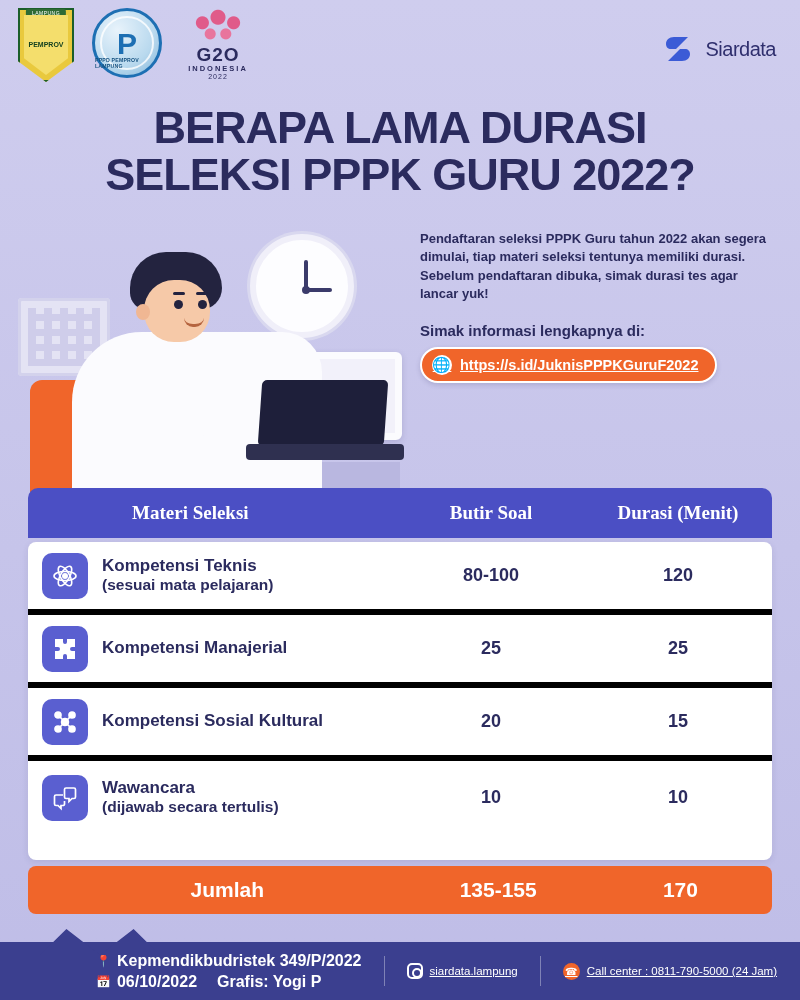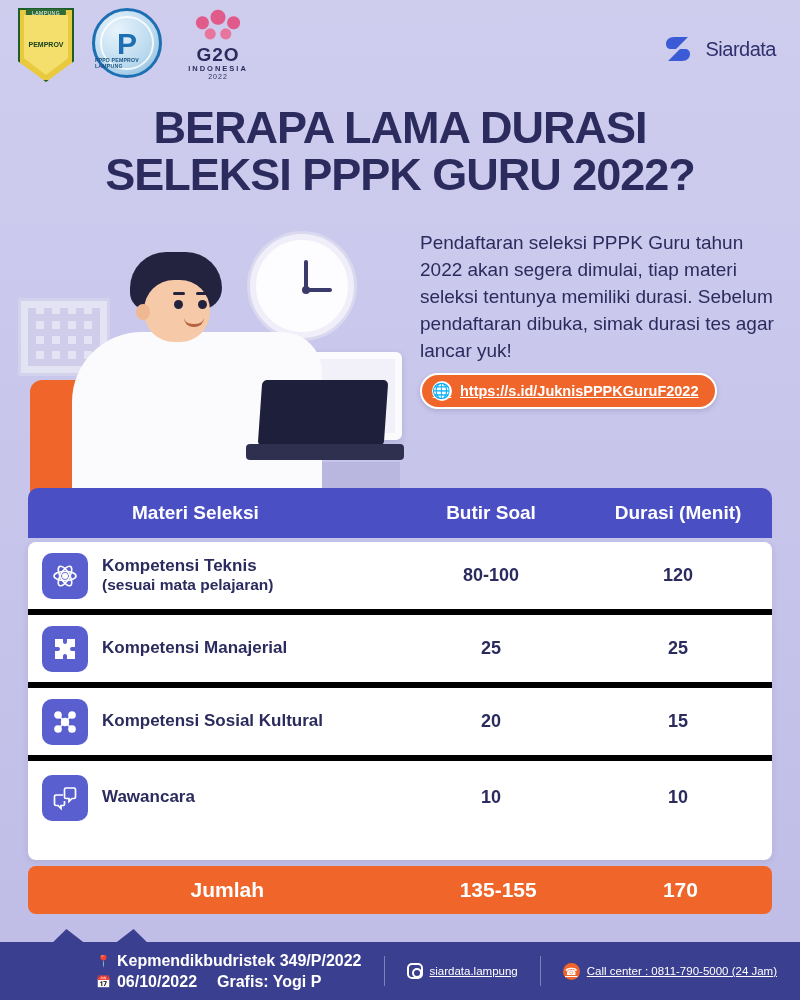--- a/index.html
+++ b/index.html
@@ -176,21 +176,21 @@
     position:absolute; left: 250px; top: 168px; width: 126px; height: 66px;
     background:#1e1f3a; border-radius: 5px; transform: skewX(-4deg);
   }
 
   
   .copy {
     position: absolute; left: 420px; top: 230px; width: 356px;
     color: #2b2b5e;
   }
   .copy p {
-    font-size: 19px; line-height: 1.42; font-weight: 400;
+    font-size: 13px; line-height: 1.42; font-weight: 700;
   }
   .copy .simak {
     margin-top: 18px; font-size: 15px; font-weight: 700; color: #2b2b5e;
   }
   .linkpill {
     margin-top: 8px;
     display: inline-flex; align-items: center; gap: 8px;
     background: #f0652a; color: #fff;
     border: 2px solid #fff;
     border-radius: 18px;
@@ -202,21 +202,21 @@
     width: 20px; height: 20px; border-radius: 50%;
     background: #fff; color:#f0652a; font-size: 15px;
     display:flex; align-items:center; justify-content:center;
   }
 
   
   .table-head {
     position: absolute; left: 28px; top: 488px; width: 744px; height: 50px;
     background: #4b4fc4; border-radius: 10px 10px 0 0;
     display: flex; align-items: center;
-    color: #fff; font-weight: 800; font-size: 19px;
+    color: #fff; font-weight: 800; font-size: 19px; font-family: Liberation Serif, serif;
   }
   .c-name  { width: 370px; padding-left: 104px; }
   .c-num   { width: 186px; text-align: center; }
   .c-dur   { width: 188px; text-align: center; }
 
   .table-body {
     position: absolute; left: 28px; top: 542px; width: 744px; height: 318px;
     background: #fff; border-radius: 8px;
     box-shadow: 0 2px 6px rgba(60,60,110,.12);
     overflow: hidden;
@@ -347,20 +347,21 @@
       <div class="smile"></div>
     </div>
     <div class="arm"></div>
     <div class="hand"></div>
     <div class="laptop-screen"></div>
     <div class="laptop-base"></div>
   </div>
 
   <div class="copy">
     <p>Pendaftaran seleksi PPPK Guru tahun 2022 akan segera dimulai, tiap materi seleksi tentunya memiliki durasi. Sebelum pendaftaran dibuka, simak durasi tes agar lancar yuk!</p>
+    <div class="simak">Simak informasi lengkapnya di:</div>
     <a class="linkpill" href="#">
       <span class="globe">🌐</span>
       <span>https://s.id/JuknisPPPKGuruF2022</span>
     </a>
   </div>
 
   <div class="table-head">
     <div class="c-name">Materi Seleksi</div>
     <div class="c-num">Butir Soal</div>
     <div class="c-dur">Durasi (Menit)</div>
@@ -425,20 +426,21 @@
     <div class="row">
       <div class="label">
         <span class="icon-box">
           <svg width="26" height="26" viewBox="0 0 26 26" fill="none" stroke="#fff" stroke-width="1.7">
             <path d="M14 3h8a1.5 1.5 0 011.5 1.5V12A1.5 1.5 0 0122 13.5h-2l-3 3v-3h-3A1.5 1.5 0 0112.5 12V4.5A1.5 1.5 0 0114 3z" fill="none"></path>
             <path d="M11 10H4a1.5 1.5 0 00-1.5 1.5V19A1.5 1.5 0 004 20.5h2l3 3v-3h2A1.5 1.5 0 0012.5 19v-3" fill="none"></path>
           </svg>
         </span>
         <span class="txt">
           <span>Wawancara</span>
+          <small>(dijawab secara tertulis)</small>
         </span>
       </div>
       <div class="num">10</div>
       <div class="dur">10</div>
     </div>
 
   </div>
 
   <div class="total">
     <div class="t-label">Jumlah</div>

